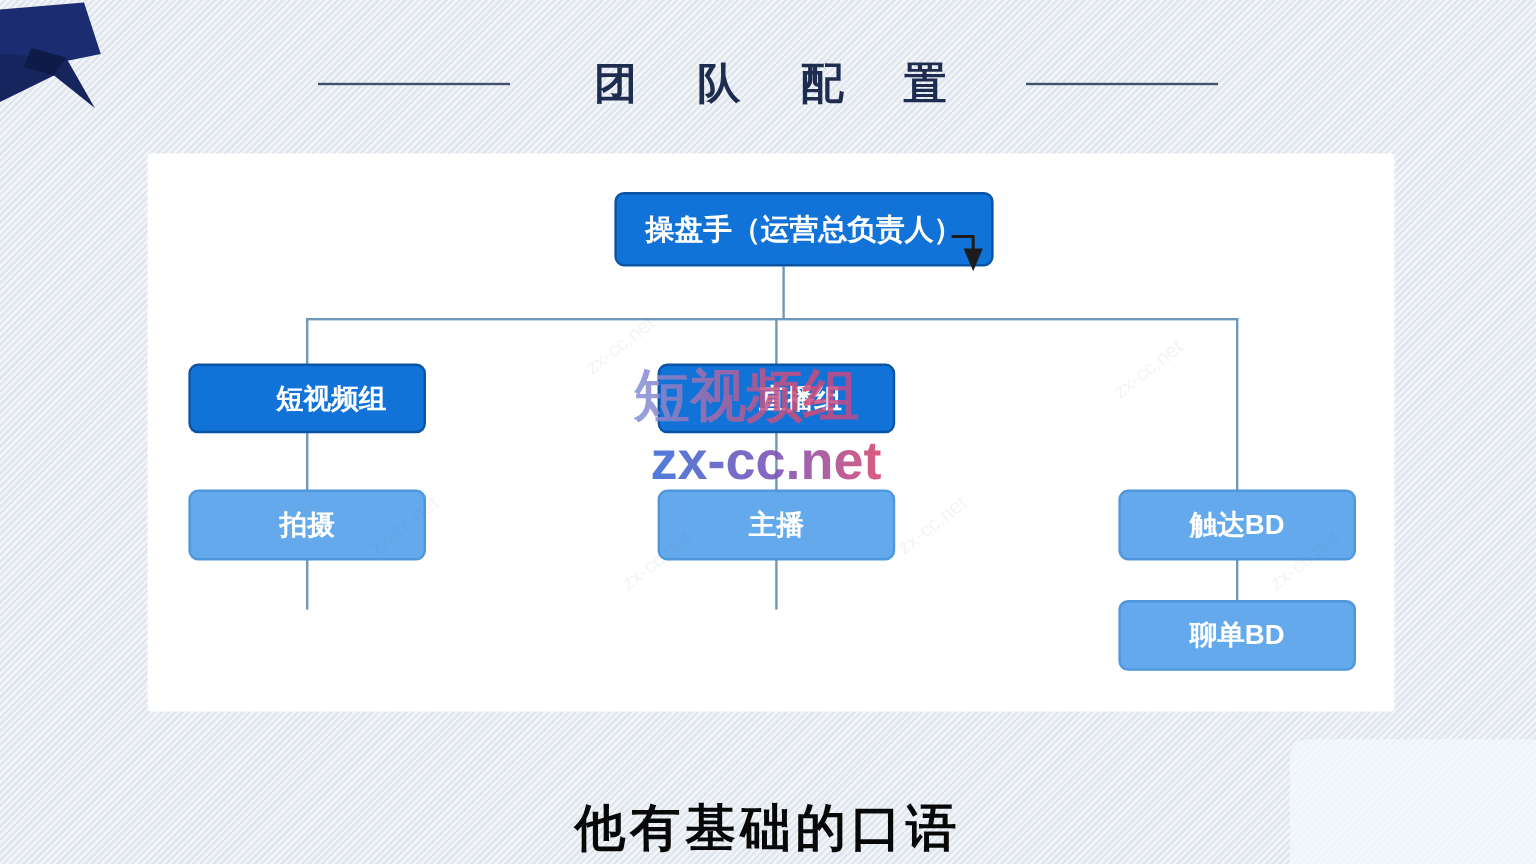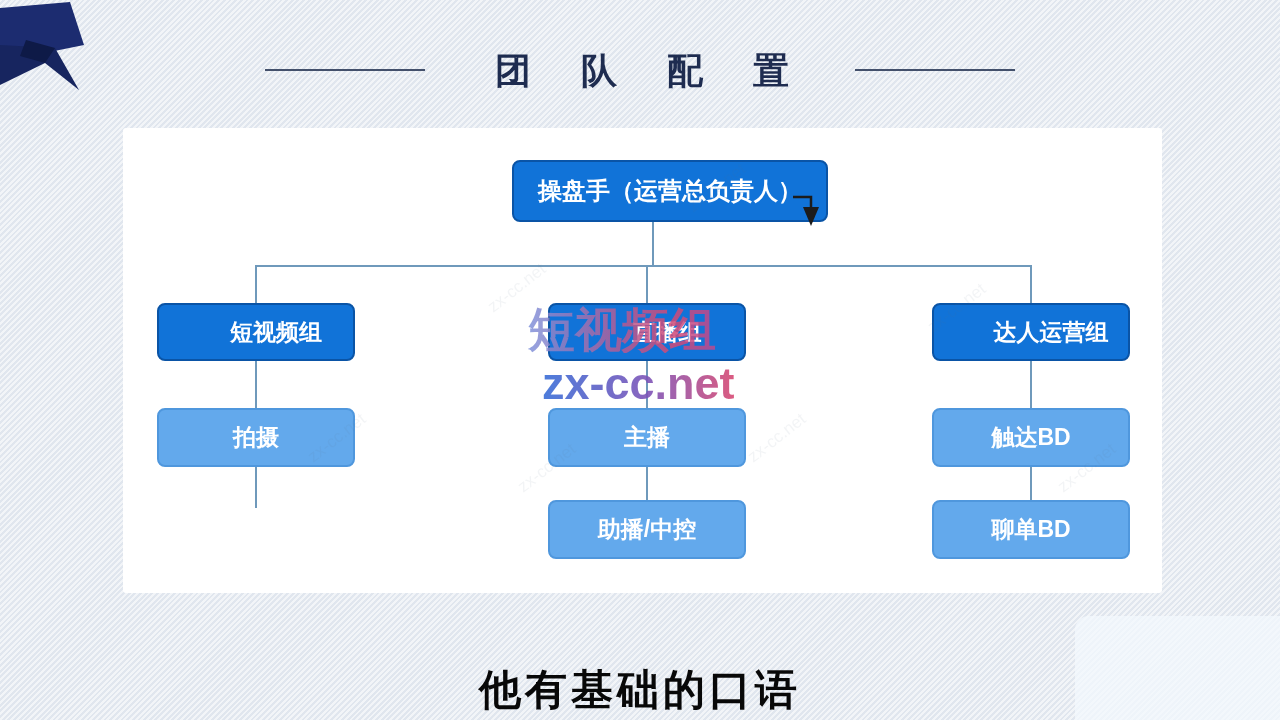--- a/index.html
+++ b/index.html
@@ -145,27 +145,21 @@
   <div class="node light sub-node row-2 col-1">
     <span>拍摄</span>
   </div>
 
   <div class="node dark group-node col-2">
     <span>直播组</span>
   </div>
   <div class="node light sub-node row-2 col-2">
     <span>主播</span>
   </div>
-  <div class="node light sub-node row-3 col-2">
-    <span>助播/中控</span>
-  </div>
 
-  <div class="node dark group-node col-3">
-    <span>达人运营组</span>
-  </div>
   <div class="node light sub-node row-2 col-3">
     <span>触达BD</span>
   </div>
   <div class="node light sub-node row-3 col-3">
     <span>聊单BD</span>
   </div>
 
   <span class="wm-tile" style="left:360px; top:150px;">zx-cc.net</span>
   <span class="wm-tile" style="left:180px; top:300px;">zx-cc.net</span>
   <span class="wm-tile" style="left:560px; top:50px;">zx-cc.net</span>

